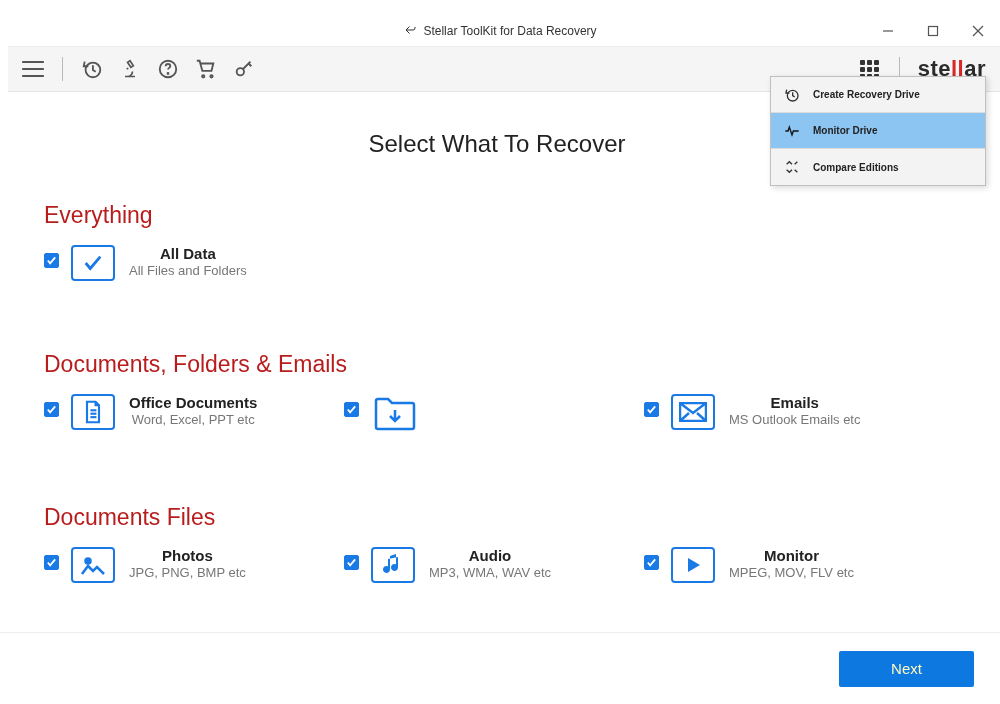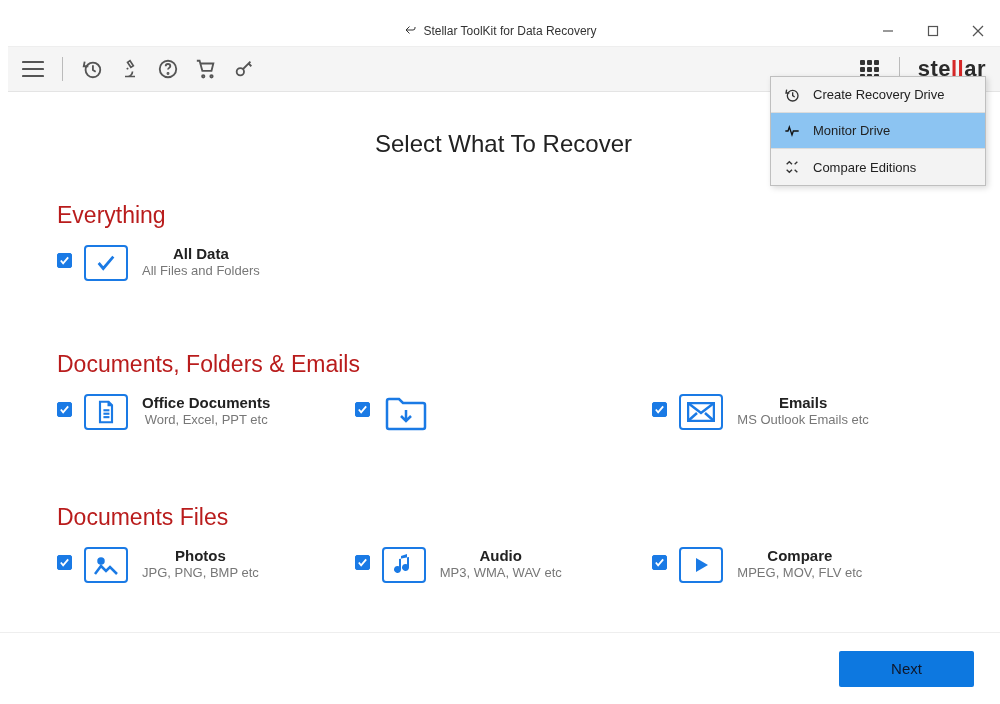--- a/index.html
+++ b/index.html
@@ -18,44 +18,44 @@
   .toolbar-icon { color:#555; display:flex; align-items:center; justify-content:center; cursor:pointer; width:22px; height:22px; }
   .toolbar-sep { width:1px; height:24px; background:#bbb; margin:0 2px; }
   .toolbar-right { display:flex; align-items:center; gap:16px; }
   .apps-icon { display:grid; grid-template-columns: repeat(3,5px); grid-template-rows: repeat(3,5px); gap:2px; }
   .apps-icon span { background:#333; border-radius:1px; }
   .logo { font-size:22px; font-weight:600; color:#2b2b2b; letter-spacing:0.5px; }
   .logo .ll { color:#d62828; }
 
   
   .dropdown { position:absolute; top:76px; right:14px; width:216px; background:#f3f3f3; border:1px solid #bfbfbf; box-shadow:2px 2px 6px rgba(0,0,0,0.15); z-index:50; }
-  .dropdown-item { height:36px; display:flex; align-items:center; padding:0 12px; gap:12px; font-size:13px; color:#222; border-bottom:1px solid #dcdcdc; cursor:pointer; }
+  .dropdown-item { height:36px; display:flex; align-items:center; padding:0 12px; gap:12px; font-size:10px; color:#222; border-bottom:1px solid #dcdcdc; cursor:pointer;font-weight:bold; }
   .dropdown-item:last-child { border-bottom:none; }
   .dropdown-item.highlight { background:#8cc4f2; }
   .dropdown-item .dd-icon { width:18px; display:flex; justify-content:center; color:#333; }
 
   
-  .main { padding: 24px 50px 0 57px; }
+  .main { padding: 24px 50px 0 44px; }
   .page-title { text-align:center; font-size:24px; font-weight:500; color:#222; margin: 14px 0 44px 0; }
 
   .section-header { font-size:23px; font-weight:400; color:#b91c1c; margin-bottom:16px; }
 
   .items-row { display:flex; gap:0; margin-bottom:70px;text-align:center; }
   .item { display:flex; align-items:flex-start; width:300px; gap:10px; }
   .checkbox { width:15px; height:15px; border:1.5px solid #1a7ae5; border-radius:2px; margin-top:8px; display:flex; align-items:center; justify-content:center; cursor:pointer; background:#1a7ae5; flex-shrink:0; }
   .checkbox svg { color:#fff; }
   .item-icon { width:44px; height:36px; border:2.5px solid #1a7ae5; border-radius:4px; margin:0 4px 0 2px; display:flex; align-items:center; justify-content:center; color:#1a7ae5; flex-shrink:0; }
   .item-icon.big-check svg { stroke:#1a7ae5; }
   .item-text { padding-top:0; }
   .item-title { font-size:15px; font-weight:700; color:#222; }
   .item-sub { font-size:13px; color:#777; margin-top:1px; }
 
   
   .footer { position:absolute; bottom:0; left:0; right:0; height:72px; border-top:1px solid #eee; display:flex; align-items:center; justify-content:flex-end; padding:0 26px; }
-  .next-btn { background:#0d78e0; color:#0f172a; border:none; width:135px; height:36px; font-size:15px; border-radius:2px; cursor:pointer; }
+  .next-btn { background:#0d78e0; color:#fef9c3; border:none; width:135px; height:36px; font-size:15px; border-radius:2px; cursor:pointer; }
 
 </style>
 </head>
 <body>
 
 <div class="titlebar">
   <div class="titlebar-title">
     <span>
       <svg width="14" height="12" viewBox="0 0 24 24" fill="none" stroke="#333" stroke-width="2">
           <path d="M11 5l-7 7 7 7M4 12h14a4 4 0 004-4V6"></path>
@@ -298,21 +298,21 @@
             <svg width="11" height="11" viewBox="0 0 24 24" fill="none" stroke="currentColor" stroke-width="4">
               <polyline points="4,12 9,18 20,5"></polyline>
             </svg>
           </div>
         <div class="item-icon">
             <svg width="18" height="18" viewBox="0 0 18 18" fill="#1a7ae5">
               <polygon points="4,2 16,9 4,16"></polygon>
             </svg>
           </div>
         <div class="item-text">
-          <div class="item-title">Compare</div>
+          <div class="item-title">Monitor</div>
           <div class="item-sub">MPEG, MOV, FLV etc</div>
         </div>
       </div>
     </div>
   </div>
 </div>
 
 <div class="footer">
   <button class="next-btn">Next</button>
 </div>

